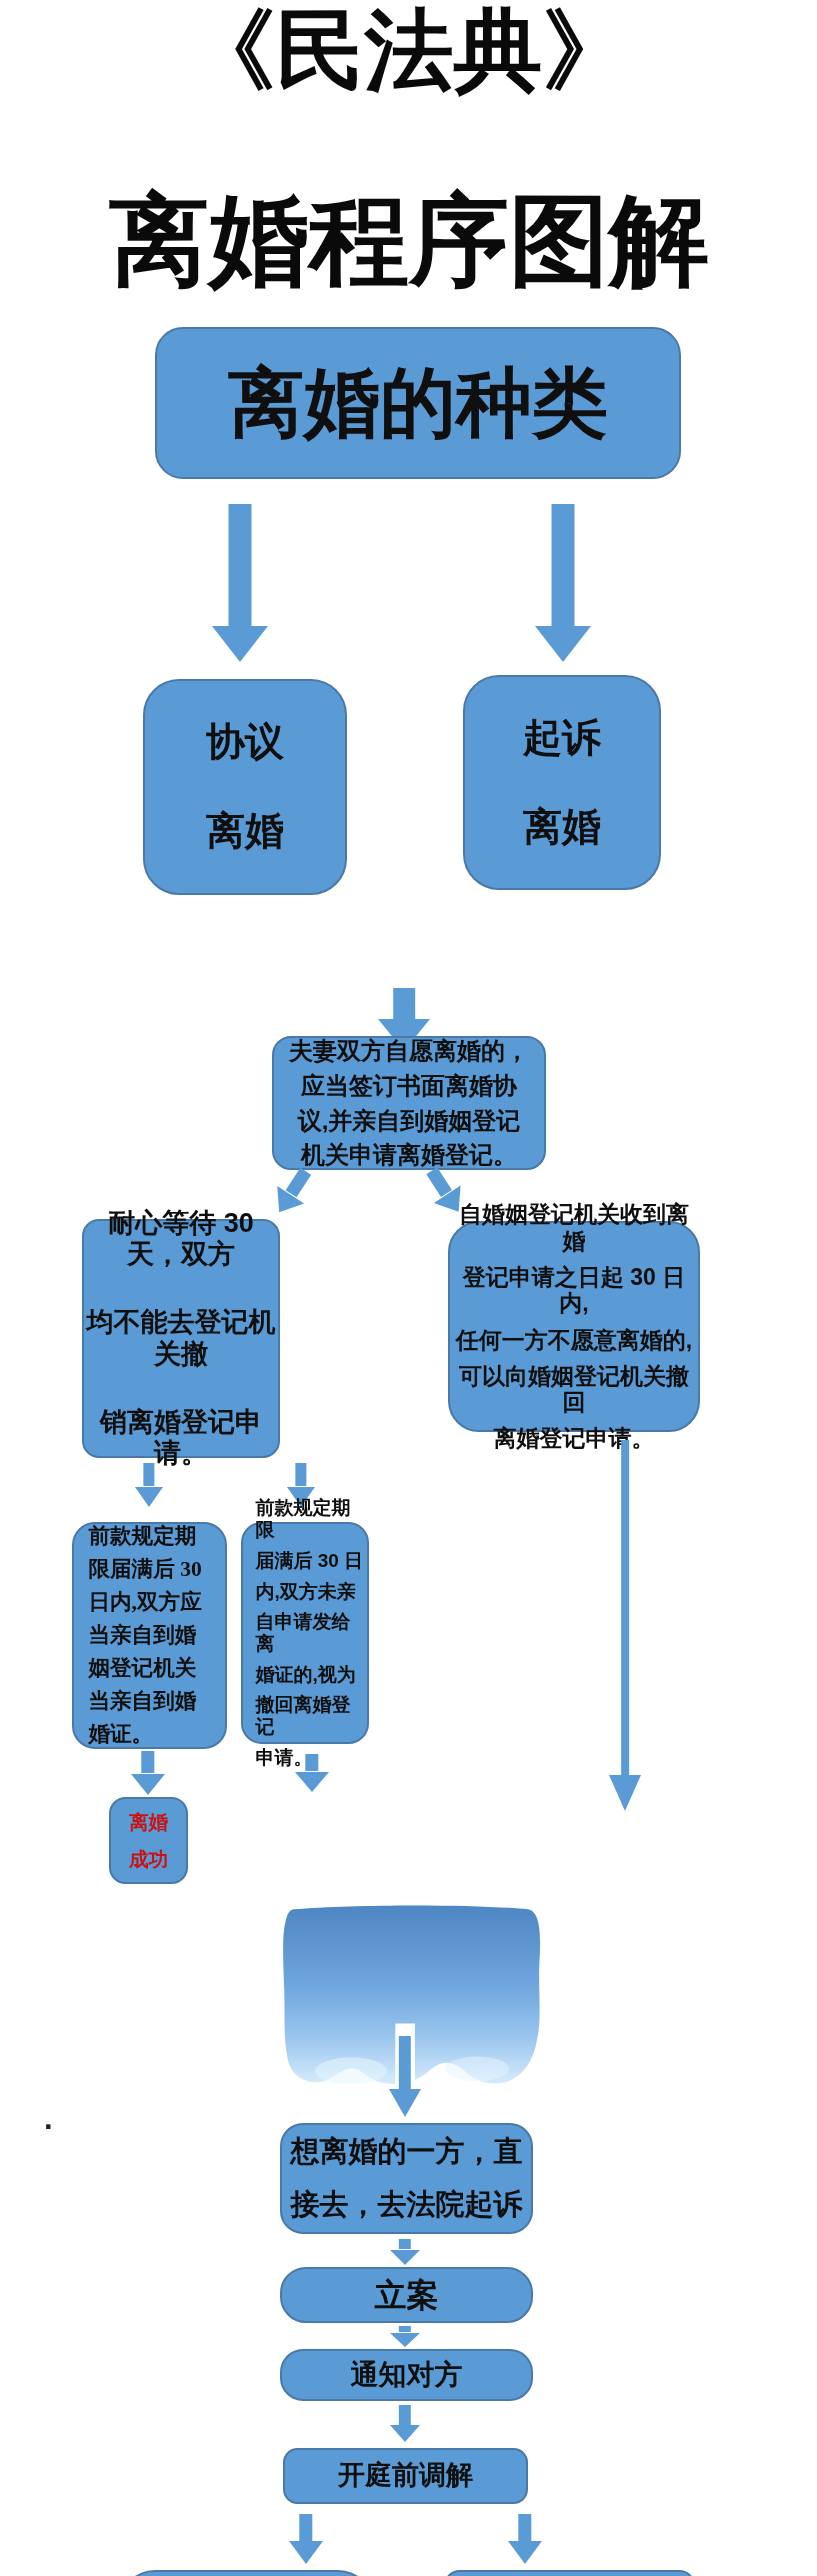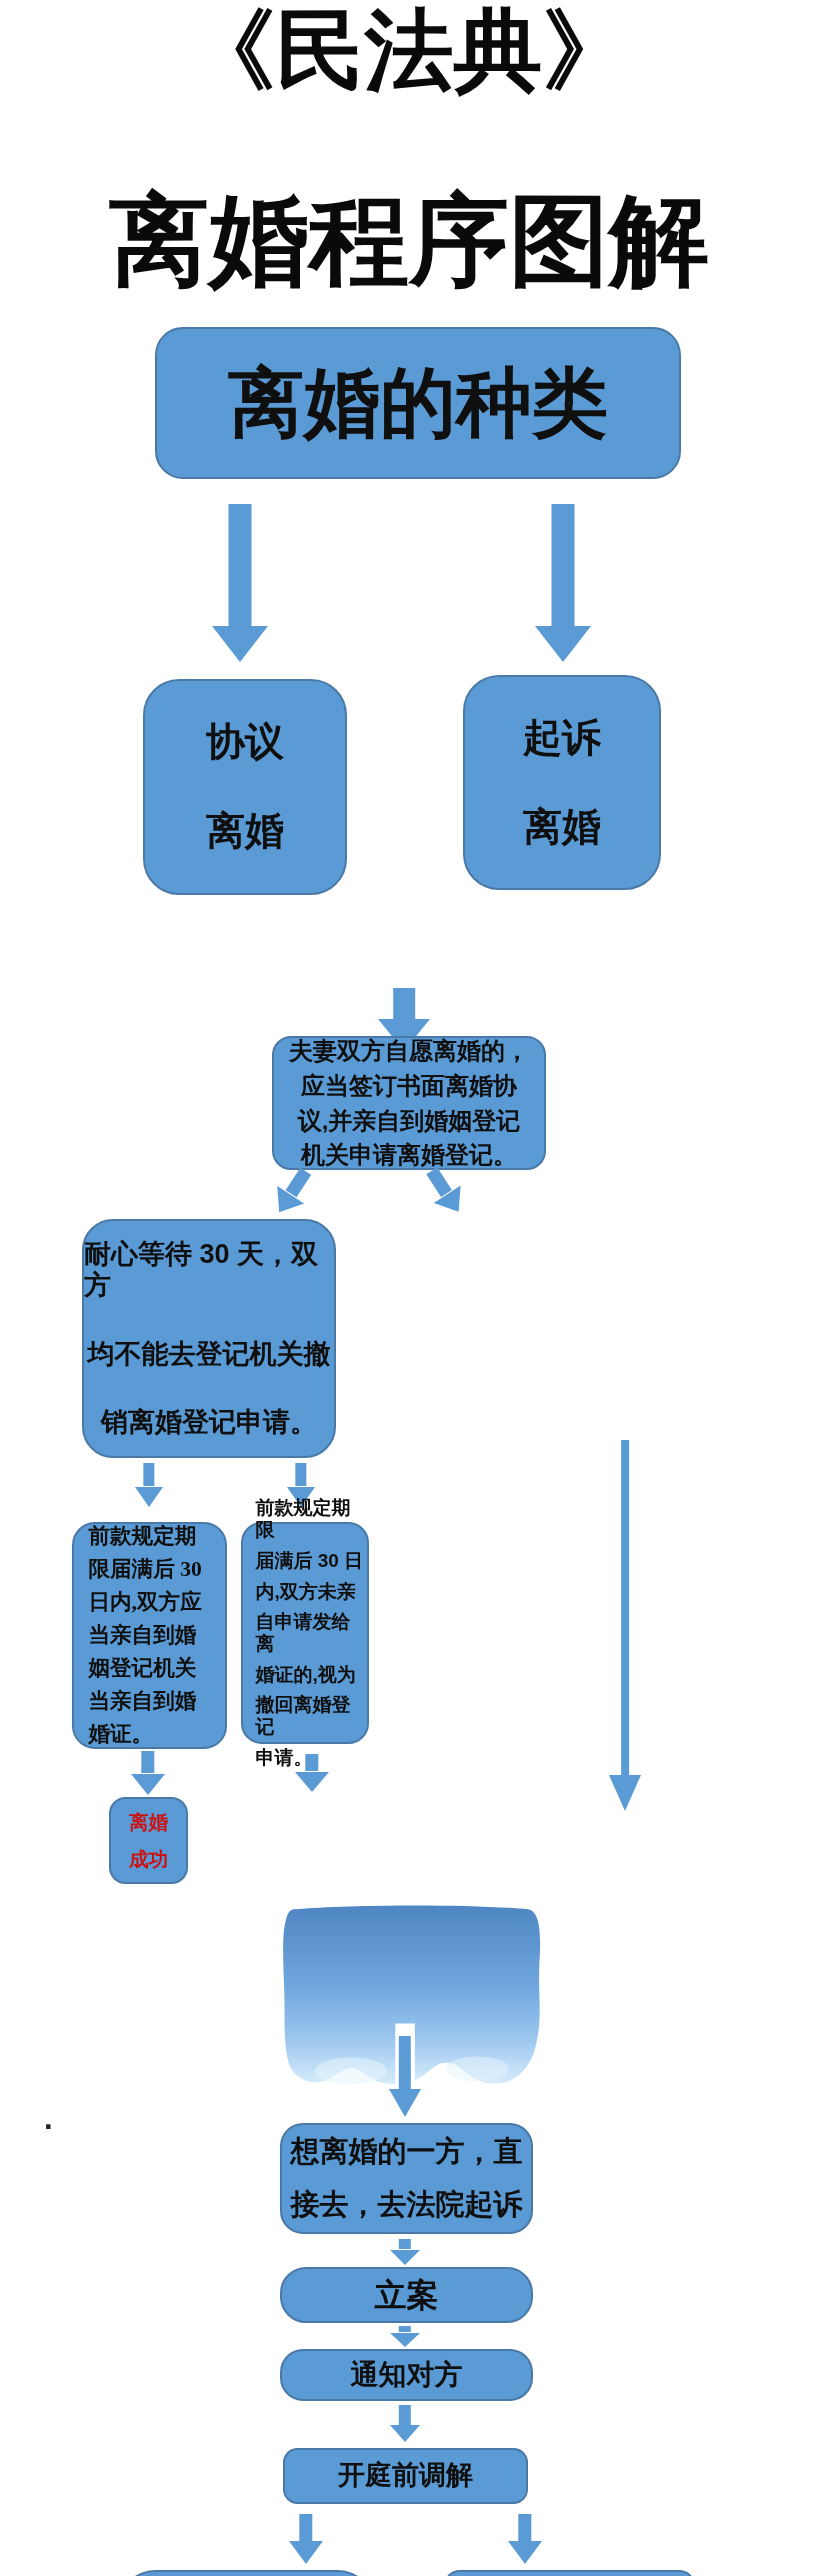--- a/index.html
+++ b/index.html
@@ -4,21 +4,21 @@
 <style>
   html,body{margin:0;padding:0;background:#ffffff;}
   .canvas{
     position:relative;width:818px;height:3464px;background:#fff;overflow:hidden;
     font-family:"Liberation Sans","DejaVu Sans",sans-serif;color:#111;
   }
   .ttl{position:absolute;left:0;width:818px;text-align:center;font-weight:bold;color:#0a0a0a;line-height:1;}
   .box{
     position:absolute;box-sizing:border-box;background:#5b9bd5;border:2.1px solid #4a79a8;
     display:flex;flex-direction:column;align-items:center;justify-content:center;
-    font-weight:bold;color:#0f0f0f;text-align:left;line-height:1.15;
+    font-weight:bold;color:#0f0f0f;text-align:center;line-height:1.15;
   }
   .box.leftalign{align-items:flex-start;text-align:left;}
   .arrV,.arrH{position:absolute;}
   .arrV .sh{position:absolute;top:0;left:50%;transform:translateX(-50%);background:#5b9bd5;}
   .arrV .hd{position:absolute;bottom:0;left:50%;transform:translateX(-50%);width:0;height:0;
     border-style:solid;border-color:#5b9bd5 transparent transparent transparent;}
   .red{color:#c81414;}
   .blob{position:absolute;z-index:1;}
   .z2{z-index:2;} .z3{z-index:3;}
 </style>
@@ -67,26 +67,33 @@
 
   <div class="arrV" style="left:289px;top:1171px;width:33px;height:49px;transform:rotate(33deg);transform-origin:50% 0;">
     <div class="sh" style="width:13.4px;height:27px;"></div>
       <div class="hd" style="border-width:21.6px 16.5px 0 16.5px;"></div>
   </div>
   <div class="arrV" style="left:415px;top:1171px;width:33px;height:49px;transform:rotate(-33deg);transform-origin:50% 0;">
     <div class="sh" style="width:13.4px;height:27px;"></div>
       <div class="hd" style="border-width:21.6px 16.5px 0 16.5px;"></div>
   </div>
 
-  <div class="box" style="left:82px;top:1219px;width:254px;height:239px;border-radius:31px;font-size:27px;gap:37px;">
+  <div class="box" style="left:82px;top:1219px;width:198px;height:239px;border-radius:17px;font-size:27px;gap:37px;">
     <span>耐心等待 30 天，双方</span>
     <span>均不能去登记机关撤</span>
     <span>销离婚登记申请。</span>
   </div>
 
+  <div class="box" style="left:448px;top:1221px;width:252px;height:211px;border-radius:31px;font-size:23px;gap:9.8px;">
+    <span>自婚姻登记机关收到离婚</span>
+    <span>登记申请之日起 30 日内,</span>
+    <span>任何一方不愿意离婚的,</span>
+    <span>可以向婚姻登记机关撤回</span>
+    <span>离婚登记申请。</span>
+  </div>
 
   <div class="arrV" style="left:135px;top:1463px;width:28px;height:44px;">
     <div class="sh" style="width:11.3px;height:23px;"></div>
       <div class="hd" style="border-width:20.6px 14px 0 14px;"></div>
   </div>
   <div class="arrV" style="left:287px;top:1463px;width:28px;height:44px;">
     <div class="sh" style="width:11.3px;height:23px;"></div>
       <div class="hd" style="border-width:20.6px 14px 0 14px;"></div>
   </div>
 

